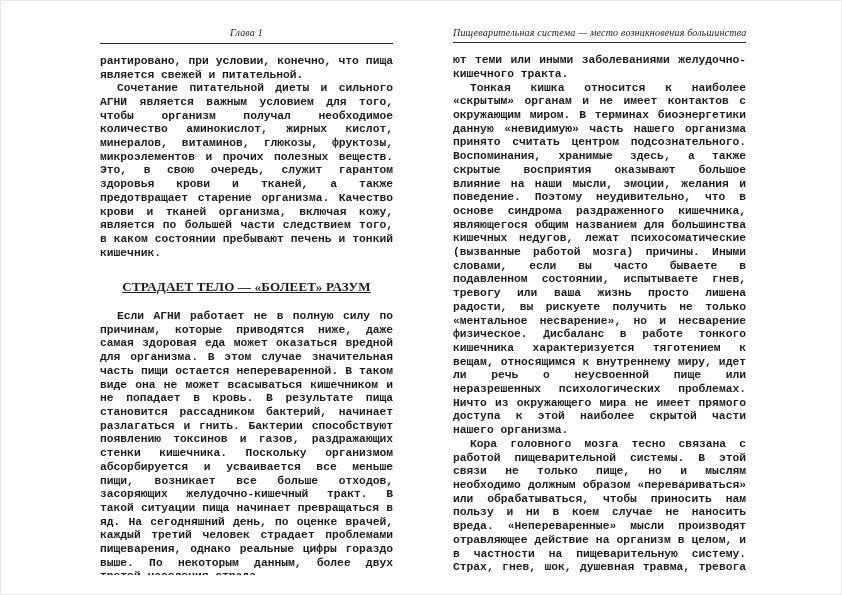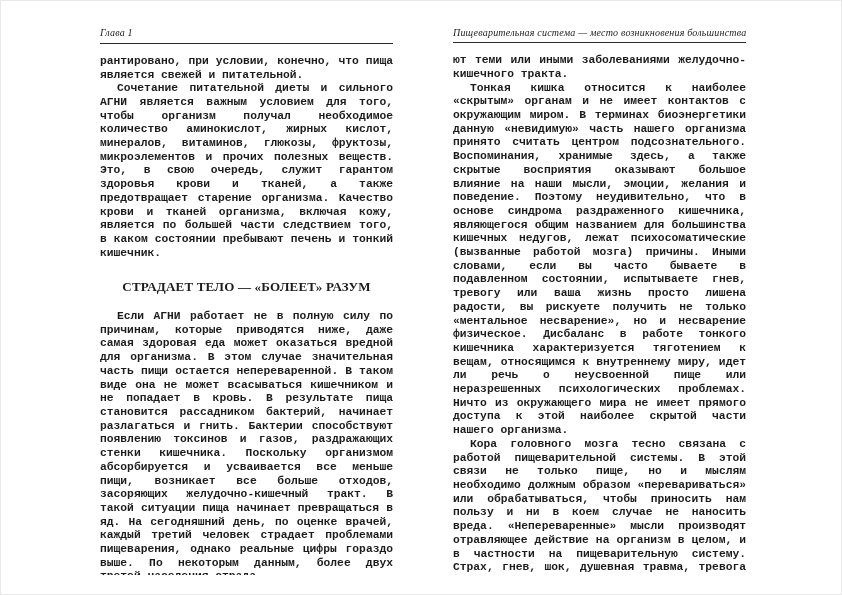--- a/index.html
+++ b/index.html
@@ -24,20 +24,21 @@
     width: 293px;
     height: 548px;
     display: flex;
     flex-direction: column;
   }
   .page-left  { left: 99px; }
   .page-right { left: 452px; }
   .running-head {
     font-style: italic;
     font-size: 10px;
+    text-align: center;
     letter-spacing: 0.2px;
     padding-bottom: 5px;
     border-bottom: 1px solid #2a2a2a;
     white-space: nowrap;
     overflow: hidden;
   }
   .page-body {
     margin-top: 11px;
     flex: 1 1 auto;
     overflow: hidden;
@@ -52,20 +53,21 @@
   }
   .page-body p.indent {
     text-indent: 17px;
   }
   .section-heading {
     font-size: 13px;
     font-weight: bold;
     text-align: center;
     margin: 20px 0 16px 0;
     letter-spacing: 0.2px;
+    text-decoration: underline;
   }
   .page-number {
     flex: 0 0 auto;
     text-align: center;
     font-size: 10.5px;
     padding-top: 6px;
     font-weight: normal;
   }
 </style>
 </head>

